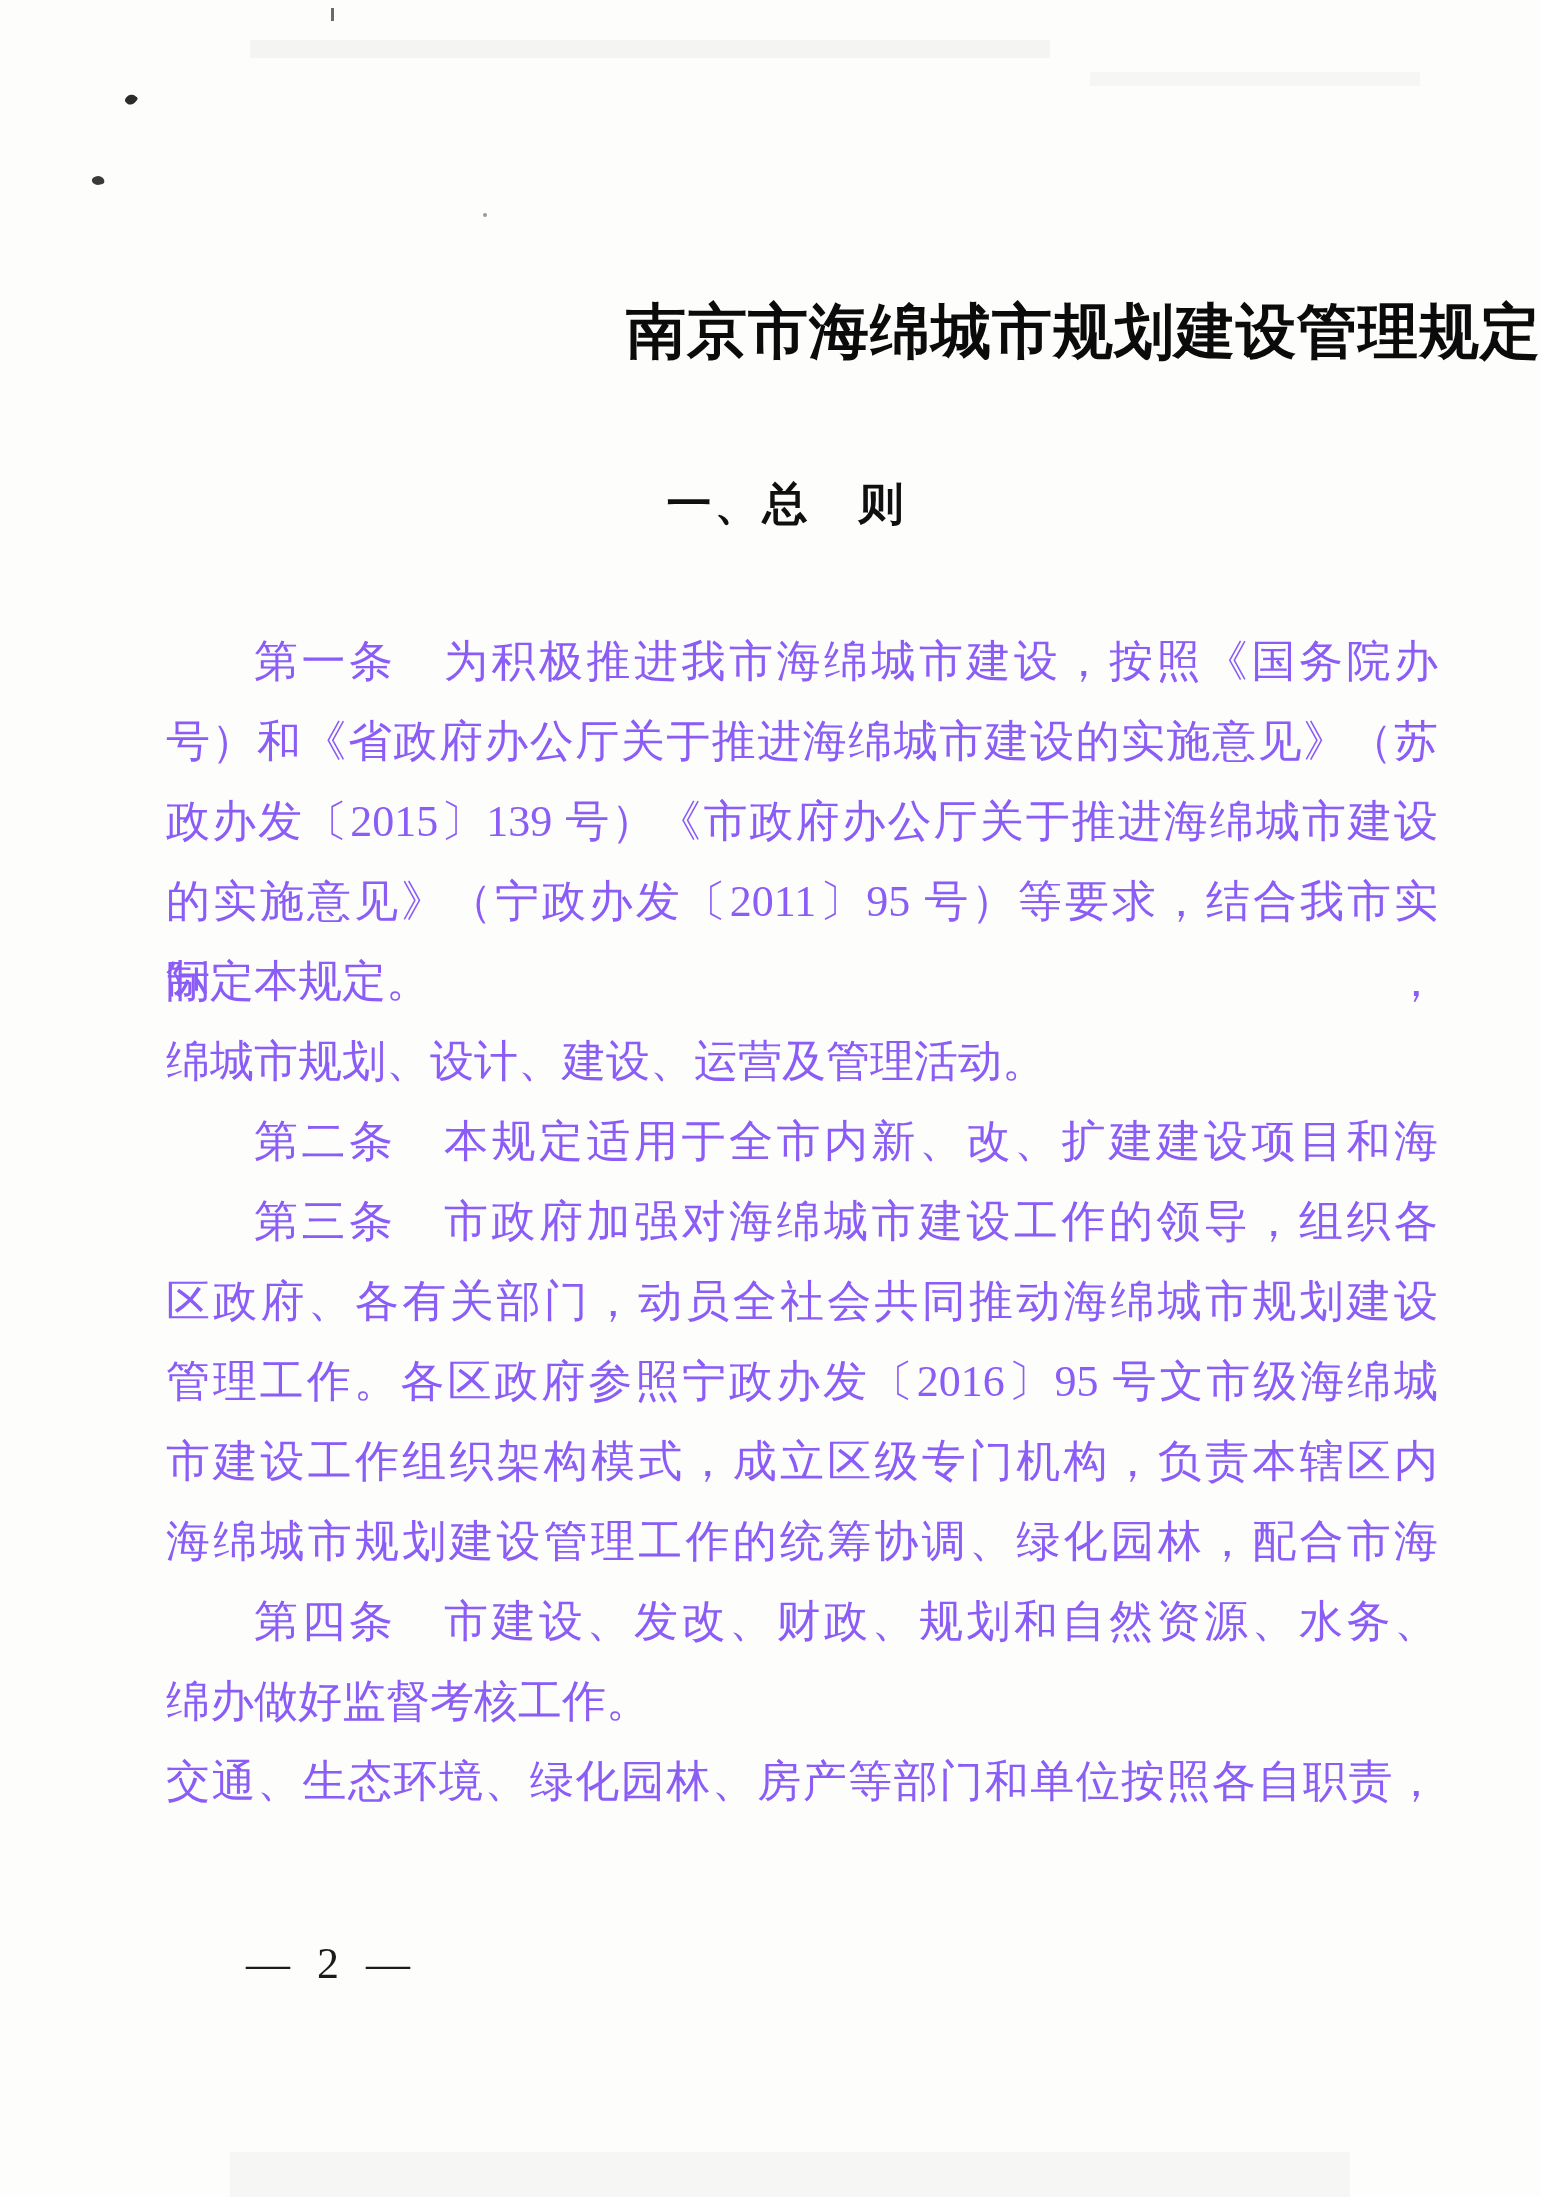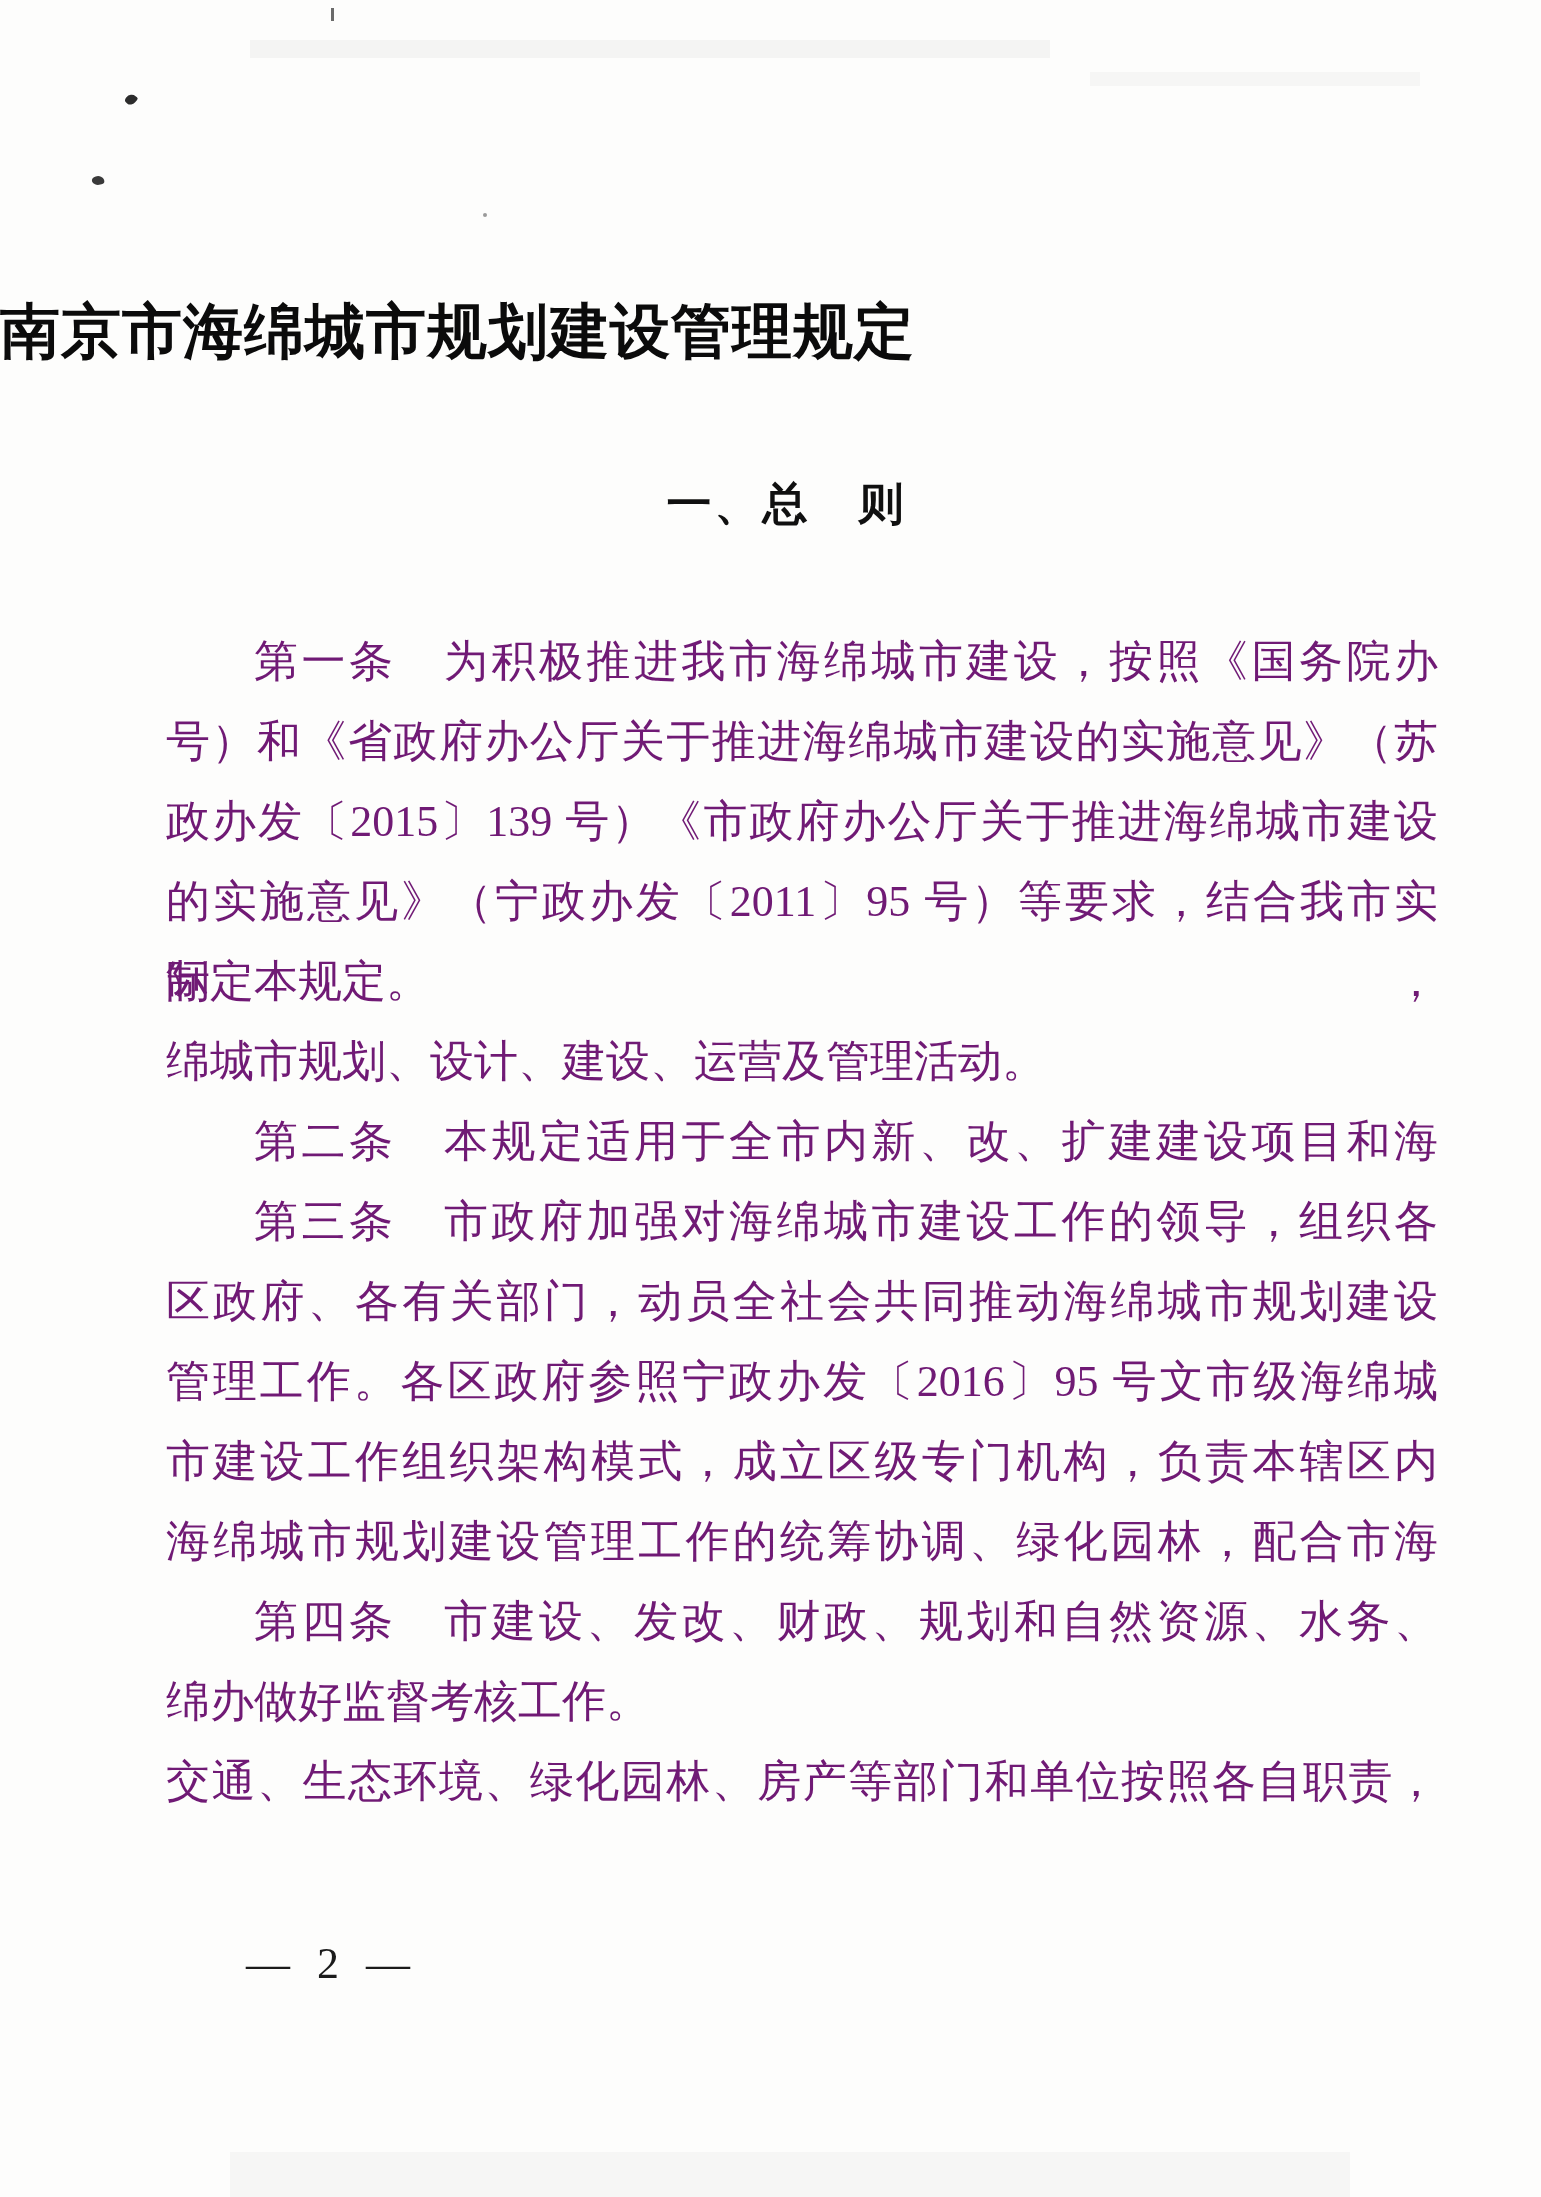--- a/index.html
+++ b/index.html
@@ -26,21 +26,21 @@
   .speck-2 { left: 92px;  top: 176px; width: 12px; height: 9px;  border-radius: 40% 60% 30% 60%; transform: rotate(-15deg); background:#3a3a3a; }
   .speck-3 { left: 331px; top: 8px;   width: 3px;  height: 13px; background: #6a6a6a; }
   .speck-4 { left: 483px; top: 213px; width: 4px;  height: 4px;  border-radius: 50%; background: #9a9a9a; }
 
   .doc-title {
     position: absolute;
     top: 292px;
     left: 0;
     width: 100%;
     margin: 0;
-    text-align: left;
+    text-align: right;
     font-family: "Liberation Sans", sans-serif;
     font-weight: bold;
     font-size: 60px;
     letter-spacing: 1px;
     color: #0b0b0b;
   }
   .section-heading {
     position: absolute;
     top: 474px;
     left: 0;
@@ -55,21 +55,21 @@
     padding-left: 16px;
   }
   .doc-body {
     position: absolute;
     top: 622px;
     left: 166px;
     width: 1272px;
     font-family: "Liberation Serif", "DejaVu Serif", serif;
     font-size: 44px;
     line-height: 80px;
-    color: #701a75;
+    color: #8b5cf6;
   }
   .text-line {
     text-align: justify;
     text-align-last: justify;
     text-justify: inter-character;
     height: 80px;
     overflow: visible;
   }
   .text-line.indent { text-indent: 88px; }
   .text-line.para-end { text-align-last: left; }

